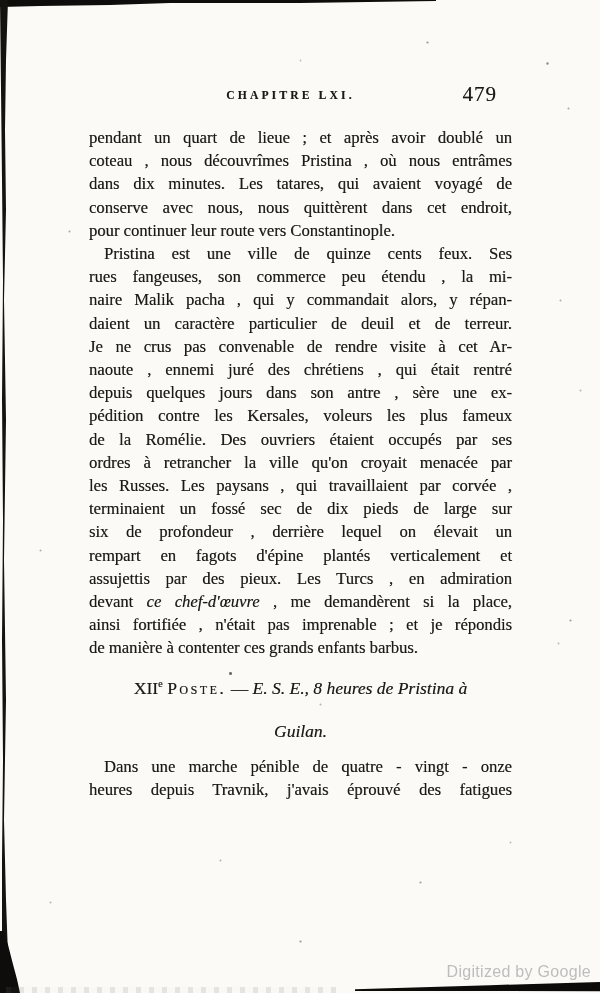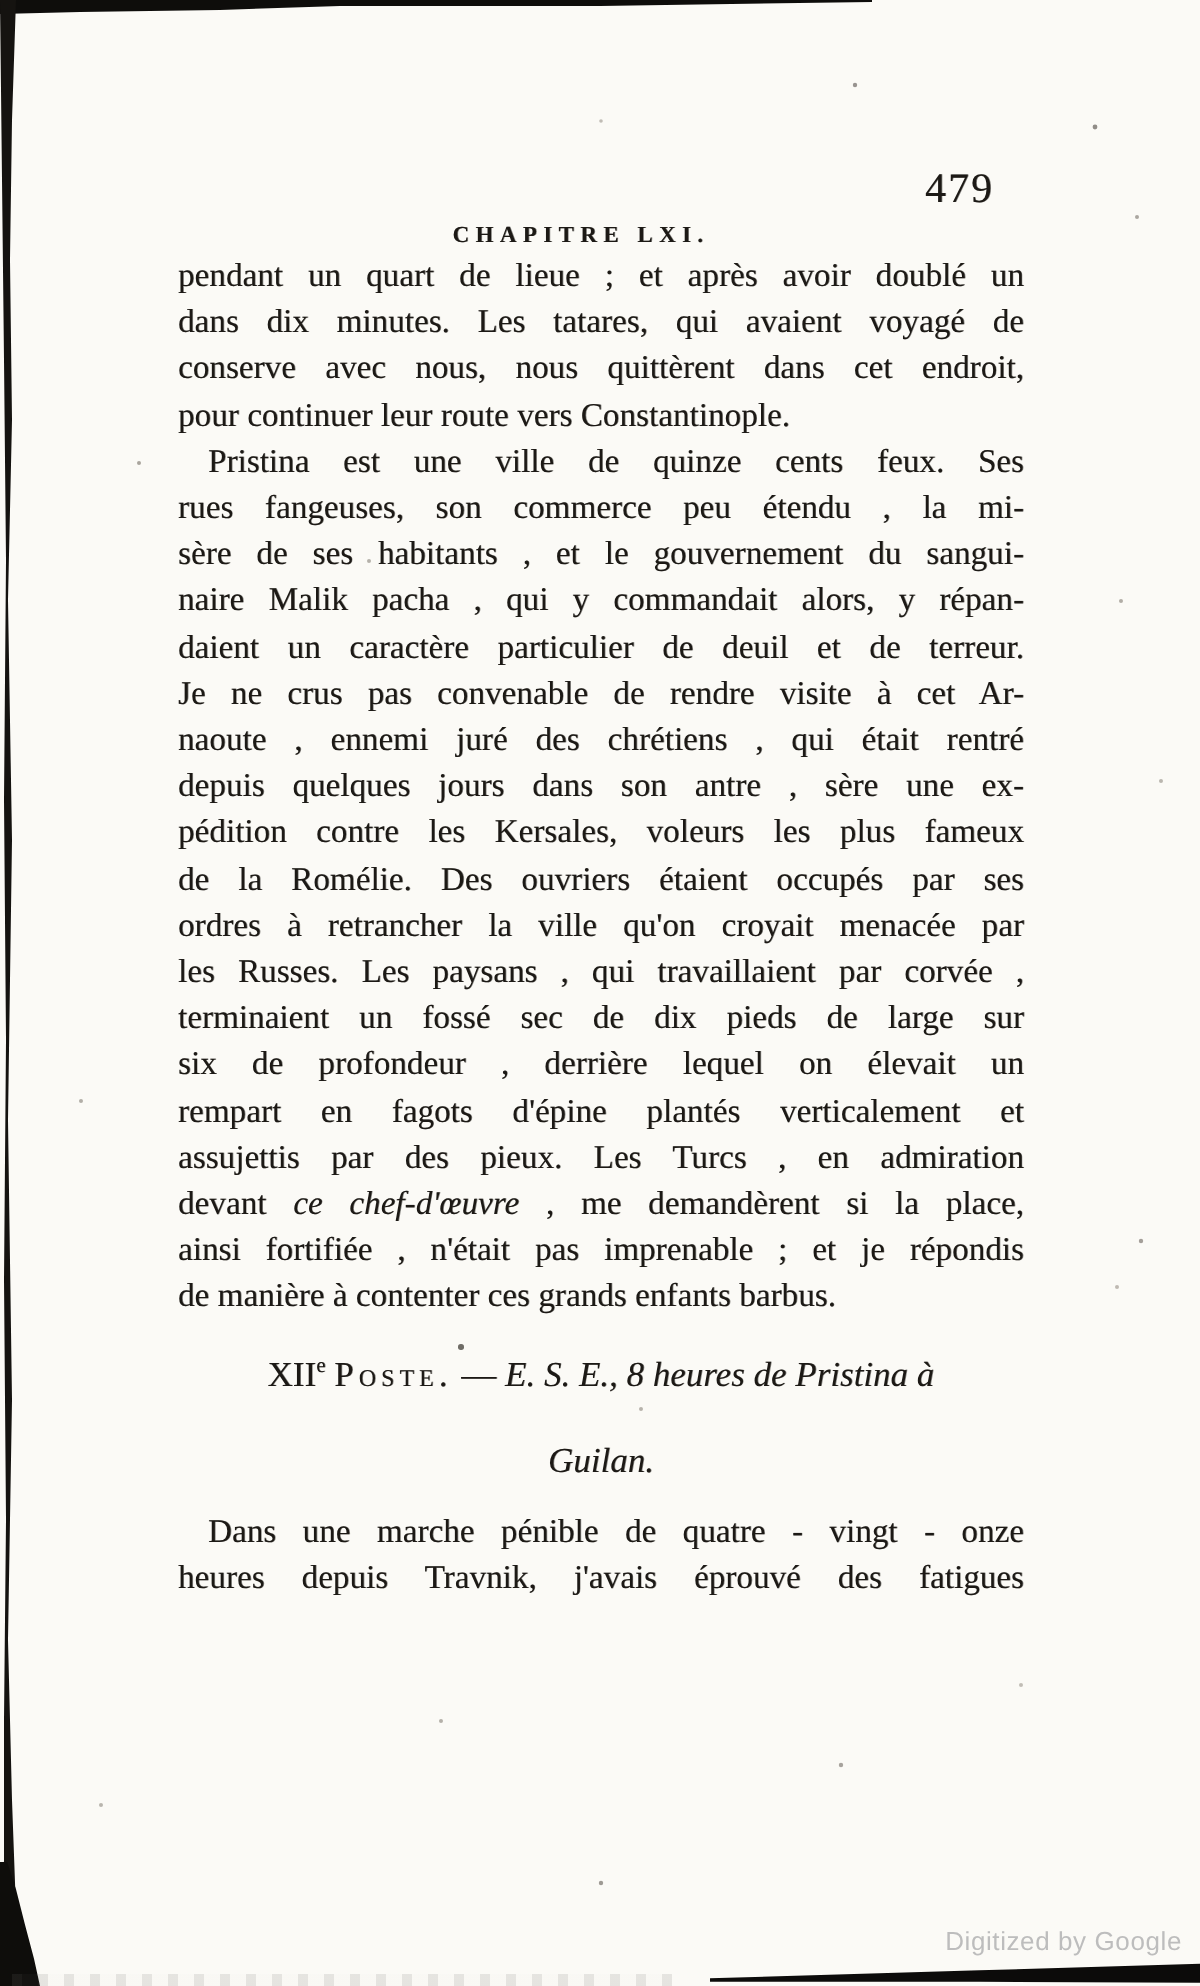--- a/index.html
+++ b/index.html
@@ -5,21 +5,20 @@
   html,body { margin:0; padding:0; background:#e8e8e8; }
   .page {
     position:relative; width:600px; height:993px;
     background:#fbfaf6; overflow:hidden;
     font-family:"Liberation Serif", serif; color:#1c1915;
   }
   .chapter-header {
     position:absolute; top:89px; left:0; width:581px;
     text-align:center; font-size:11.5px; font-weight:bold;
     letter-spacing:3.2px;
-    margin-top:23px;
   }
   .page-number {
     position:absolute; top:82px; right:103px;
     font-size:21px; letter-spacing:1px;
   }
   .column {
     position:absolute; left:89px; top:126px; width:423px;
     font-size:16.6px; line-height:23.2px;
     text-shadow:0.35px 0.2px 0 rgba(28,25,21,0.5);
   }
@@ -30,21 +29,21 @@
   .it { font-style:italic;margin-top:20px; }
   .heading {
     margin-top:12px; margin-bottom:11px;
     text-align:center; font-size:17.5px; line-height:23.5px;
   }
   .heading sup { font-size:0.6em; }
   .sc { font-variant:small-caps; letter-spacing:2.5px;margin-top:30px; }
   .watermark {
     position:absolute; top:963px; right:9px;
     font-family:"Liberation Sans", sans-serif;
-    font-size:13px; color:#bdbdbd; letter-spacing:0.3px;
+    font-size:16px; color:#bdbdbd; letter-spacing:0.3px;
     text-shadow:none;
   }
   
   .artifact-top {
     position:absolute; top:0; left:0; width:436px; height:8px;
     background:#0e0d0b;
     clip-path:polygon(0 0, 436px 0, 436px 1px, 300px 3px, 170px 3px, 110px 5px, 40px 6px, 0 7px);
   }
   .artifact-left {
     position:absolute; top:0; left:0; width:10px; height:993px;
@@ -102,29 +101,29 @@
   <div class="bottom-noise"></div>
   <div class="specks"></div>
 
   <div class="chapter-header">CHAPITRE LXI.</div>
   <div class="page-number">479</div>
 
   <div class="column">
 
     <div>
       <div class="line">pendant un quart de lieue ; et après avoir doublé un</div>
+      <div class="line">coteau , nous découvrîmes Pristina , où nous entrâmes</div>
       <div class="line">dans dix minutes. Les tatares, qui avaient voyagé de</div>
       <div class="line">conserve avec nous, nous quittèrent dans cet endroit,</div>
       <div class="line last">pour continuer leur route vers Constantinople.</div>
     </div>
 
     <div>
       <div class="line indent">Pristina est une ville de quinze cents feux. Ses</div>
       <div class="line">rues fangeuses, son commerce peu étendu , la mi-</div>
-      <div class="line">sère de ses habitants , et le gouvernement du sangui-</div>
       <div class="line">naire Malik pacha , qui y commandait alors, y répan-</div>
       <div class="line">daient un caractère particulier de deuil et de terreur.</div>
       <div class="line">Je ne crus pas convenable de rendre visite à cet Ar-</div>
       <div class="line">naoute , ennemi juré des chrétiens , qui était rentré</div>
       <div class="line">depuis quelques jours dans son antre , sère une ex-</div>
       <div class="line">pédition contre les Kersales, voleurs les plus fameux</div>
       <div class="line">de la Romélie. Des ouvriers étaient occupés par ses</div>
       <div class="line">ordres à retrancher la ville qu'on croyait menacée par</div>
       <div class="line">les Russes. Les paysans , qui travaillaient par corvée ,</div>
       <div class="line">terminaient un fossé sec de dix pieds de large sur</div>

